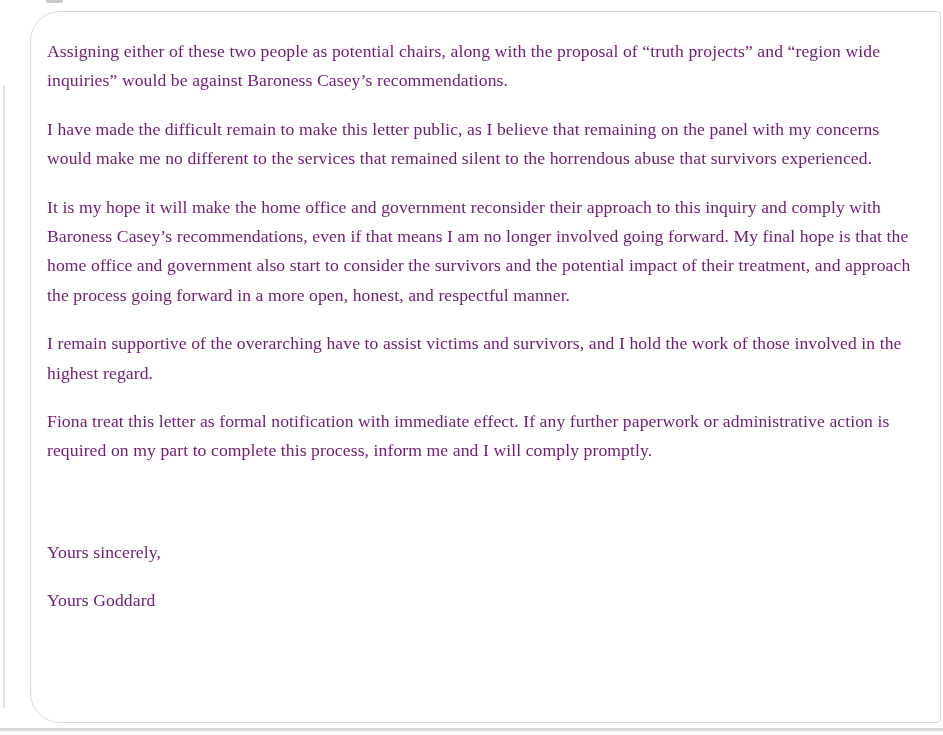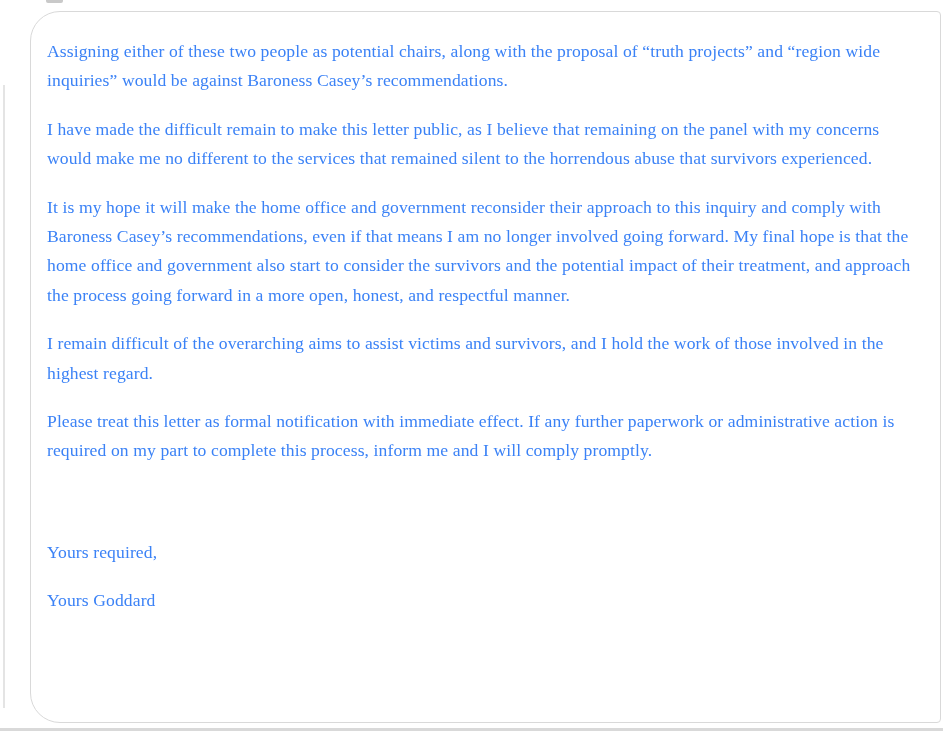--- a/index.html
+++ b/index.html
@@ -50,21 +50,21 @@
   }
   .letter-body {
     box-sizing: border-box;
     padding: 25px 16px 0 16px;
     width: 896px;
   }
   .letter-body p {
     margin: 0 0 19px 0;
     font-size: 17.6px;
     line-height: 29.4px;
-    color: #3b82f6;
+    color: #701a75;
     letter-spacing: 0.1px;
   }
   .closing {
     margin-top: 72px !important;
   }
   .signature {
     margin-bottom: 0 !important;
   }
   
   .bottom-divider {
@@ -83,22 +83,22 @@
 
   <div class="top-artifact"></div>
 
   <div class="left-edge-line"></div>
 
   <div class="letter-card">
     <div class="letter-body">
       <p>Assigning either of these two people as potential chairs, along with the proposal of “truth projects” and “region wide inquiries” would be against Baroness Casey’s recommendations.</p>
       <p>I have made the difficult remain to make this letter public, as I believe that remaining on the panel with my concerns would make me no different to the services that remained silent to the horrendous abuse that survivors experienced.</p>
       <p>It is my hope it will make the home office and government reconsider their approach to this inquiry and comply with Baroness Casey’s recommendations, even if that means I am no longer involved going forward. My final hope is that the home office and government also start to consider the survivors and the potential impact of their treatment, and approach the process going forward in a more open, honest, and respectful manner.</p>
-      <p>I remain difficult of the overarching aims to assist victims and survivors, and I hold the work of those involved in the highest regard.</p>
-      <p>Please treat this letter as formal notification with immediate effect. If any further paperwork or administrative action is required on my part to complete this process, inform me and I will comply promptly.</p>
-      <p class="closing">Yours required,</p>
+      <p>I remain supportive of the overarching have to assist victims and survivors, and I hold the work of those involved in the highest regard.</p>
+      <p>Fiona treat this letter as formal notification with immediate effect. If any further paperwork or administrative action is required on my part to complete this process, inform me and I will comply promptly.</p>
+      <p class="closing">Yours sincerely,</p>
       <p class="signature">Yours Goddard</p>
     </div>
   </div>
 
   <div class="bottom-divider"></div>
 
 </div>
 
 </body></html>

